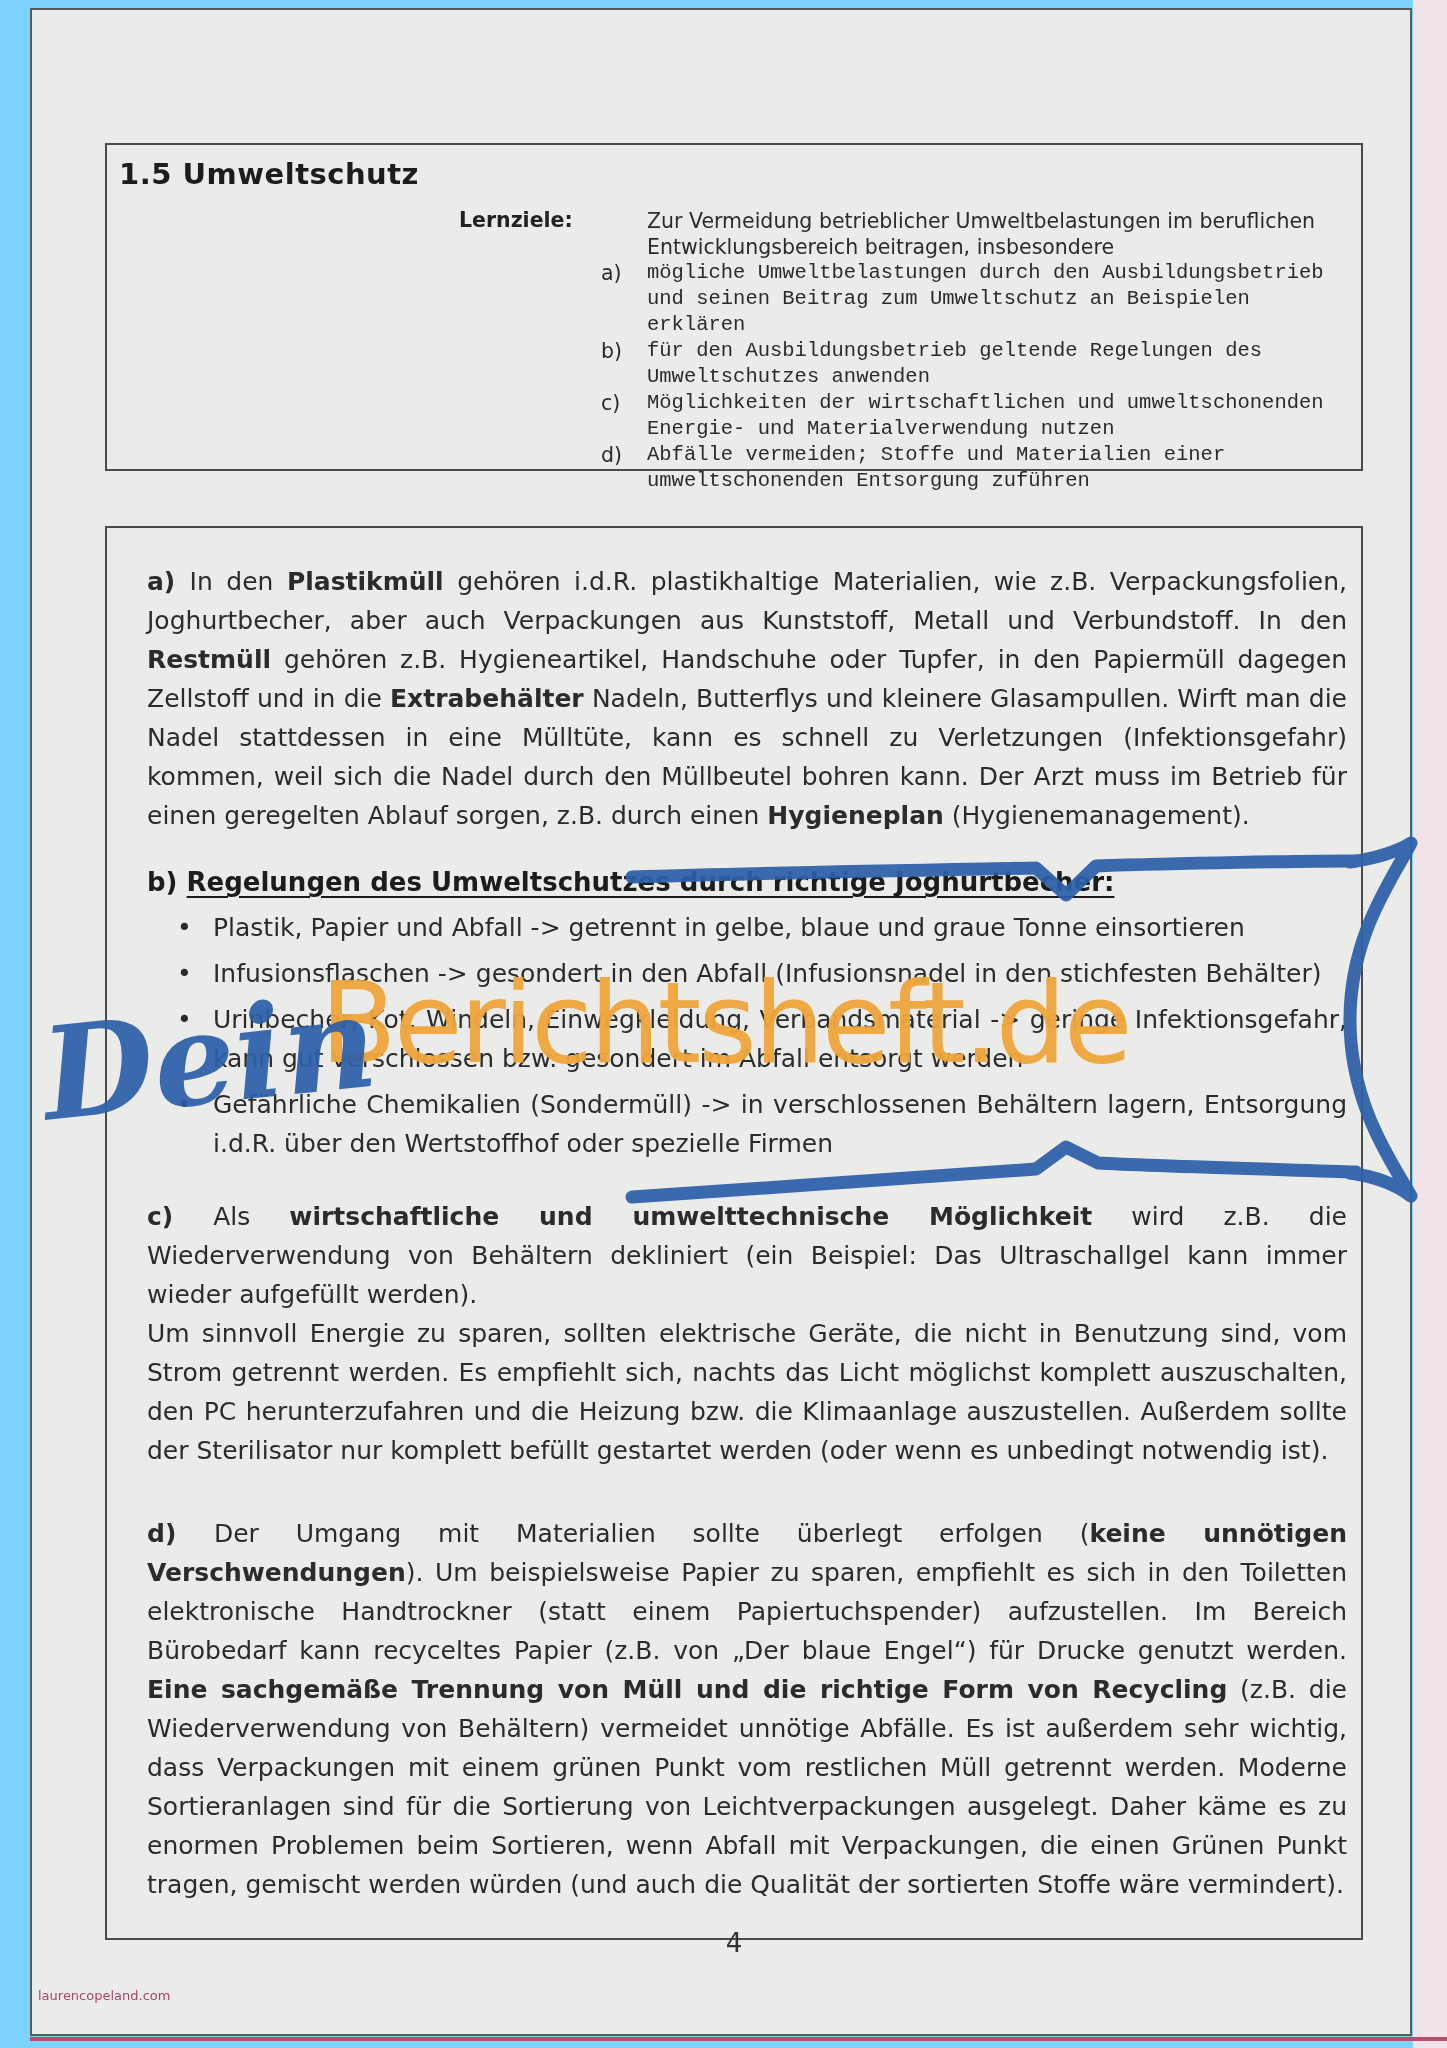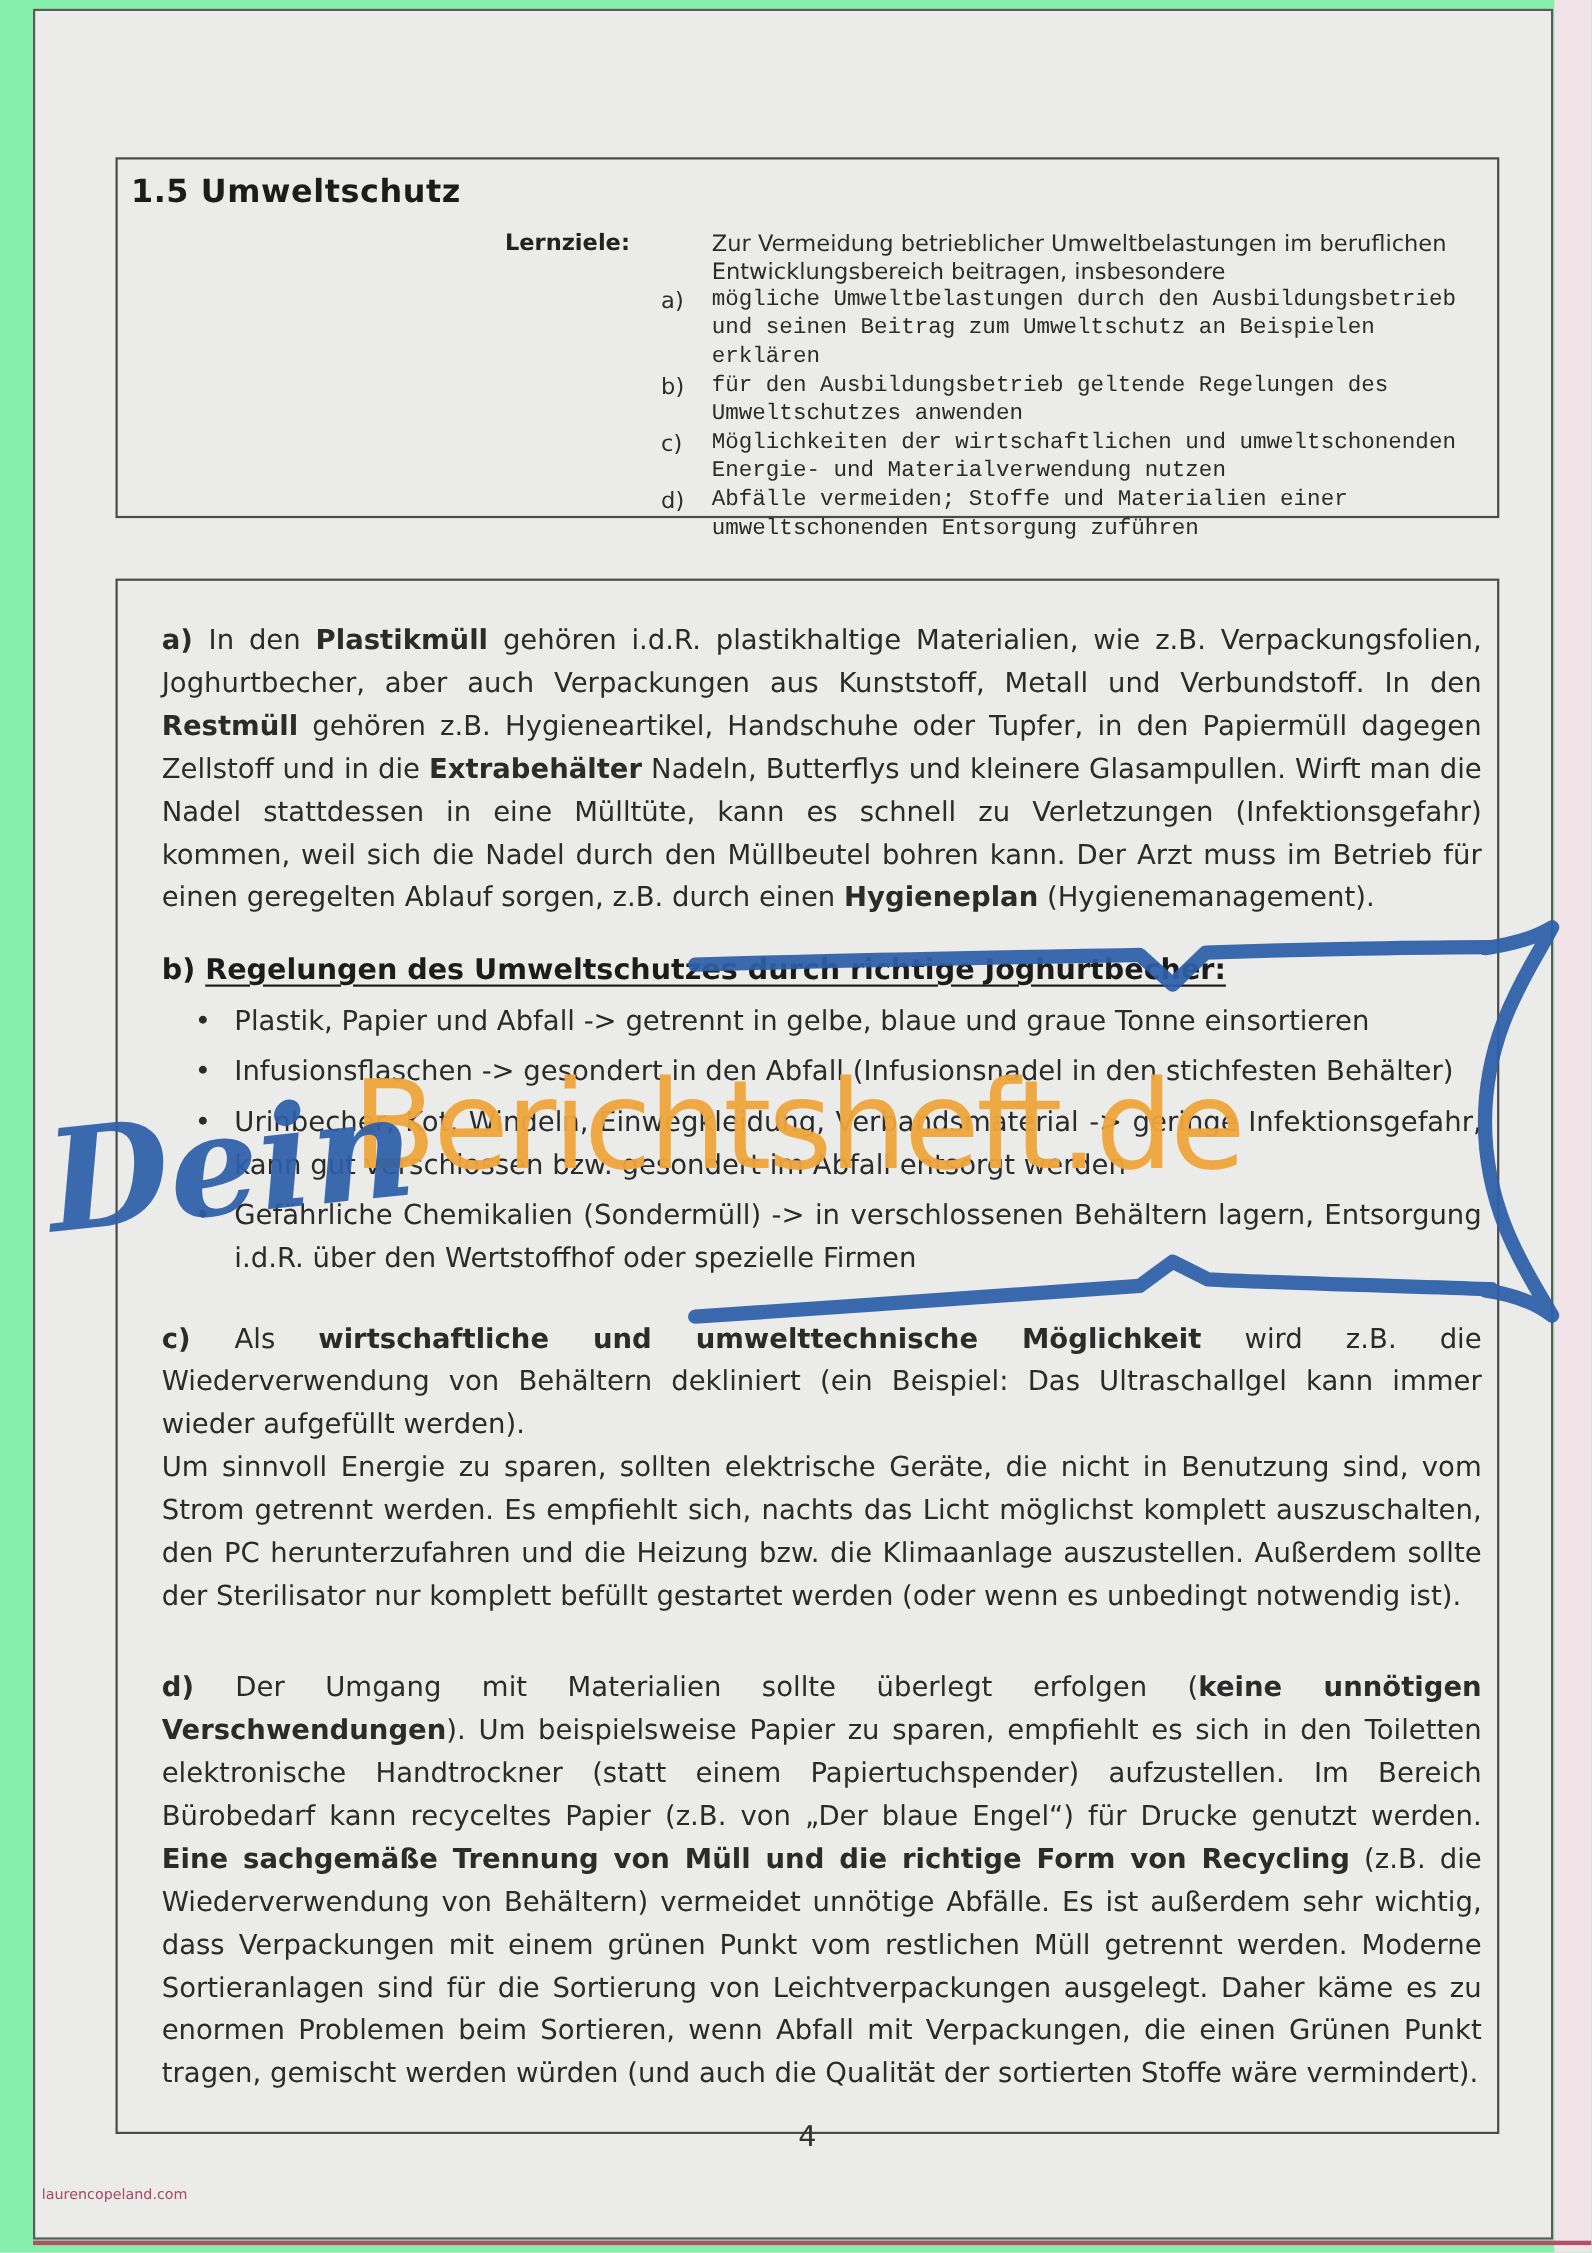--- a/index.html
+++ b/index.html
@@ -1,17 +1,17 @@
 <!DOCTYPE html>
 <html><head>
 <meta charset="utf-8">
 <style>
   * { margin:0; padding:0; box-sizing:border-box; }
   body { font-family:"DejaVu Sans", sans-serif; background:#f5f3f4; }
-  #canvas { position:relative; width:1447px; height:2048px; background:#86efac; overflow:hidden; }
+  #canvas { position:relative; width:1447px; height:2048px; background:#7dd3fc; overflow:hidden; }
 
   .page { position:absolute; left:30px; top:8px; width:1382px; height:2028px;
           background:#ebebe9; border:2px solid #5a5a5a; }
   .right-strip { position:absolute; left:1413px; top:0; width:34px; height:2048px; background:#f2e3e8; }
   .bottom-line { position:absolute; left:30px; top:2037px; width:1417px; height:4px; background:#b25069; }
 
   .box { position:absolute; border:2px solid #4a4a4a; }
   .box-header { left:105px; top:143px; width:1258px; height:328px; }
   .box-body   { left:105px; top:479px; width:1258px; height:1414px;margin-top:47px; }
 

